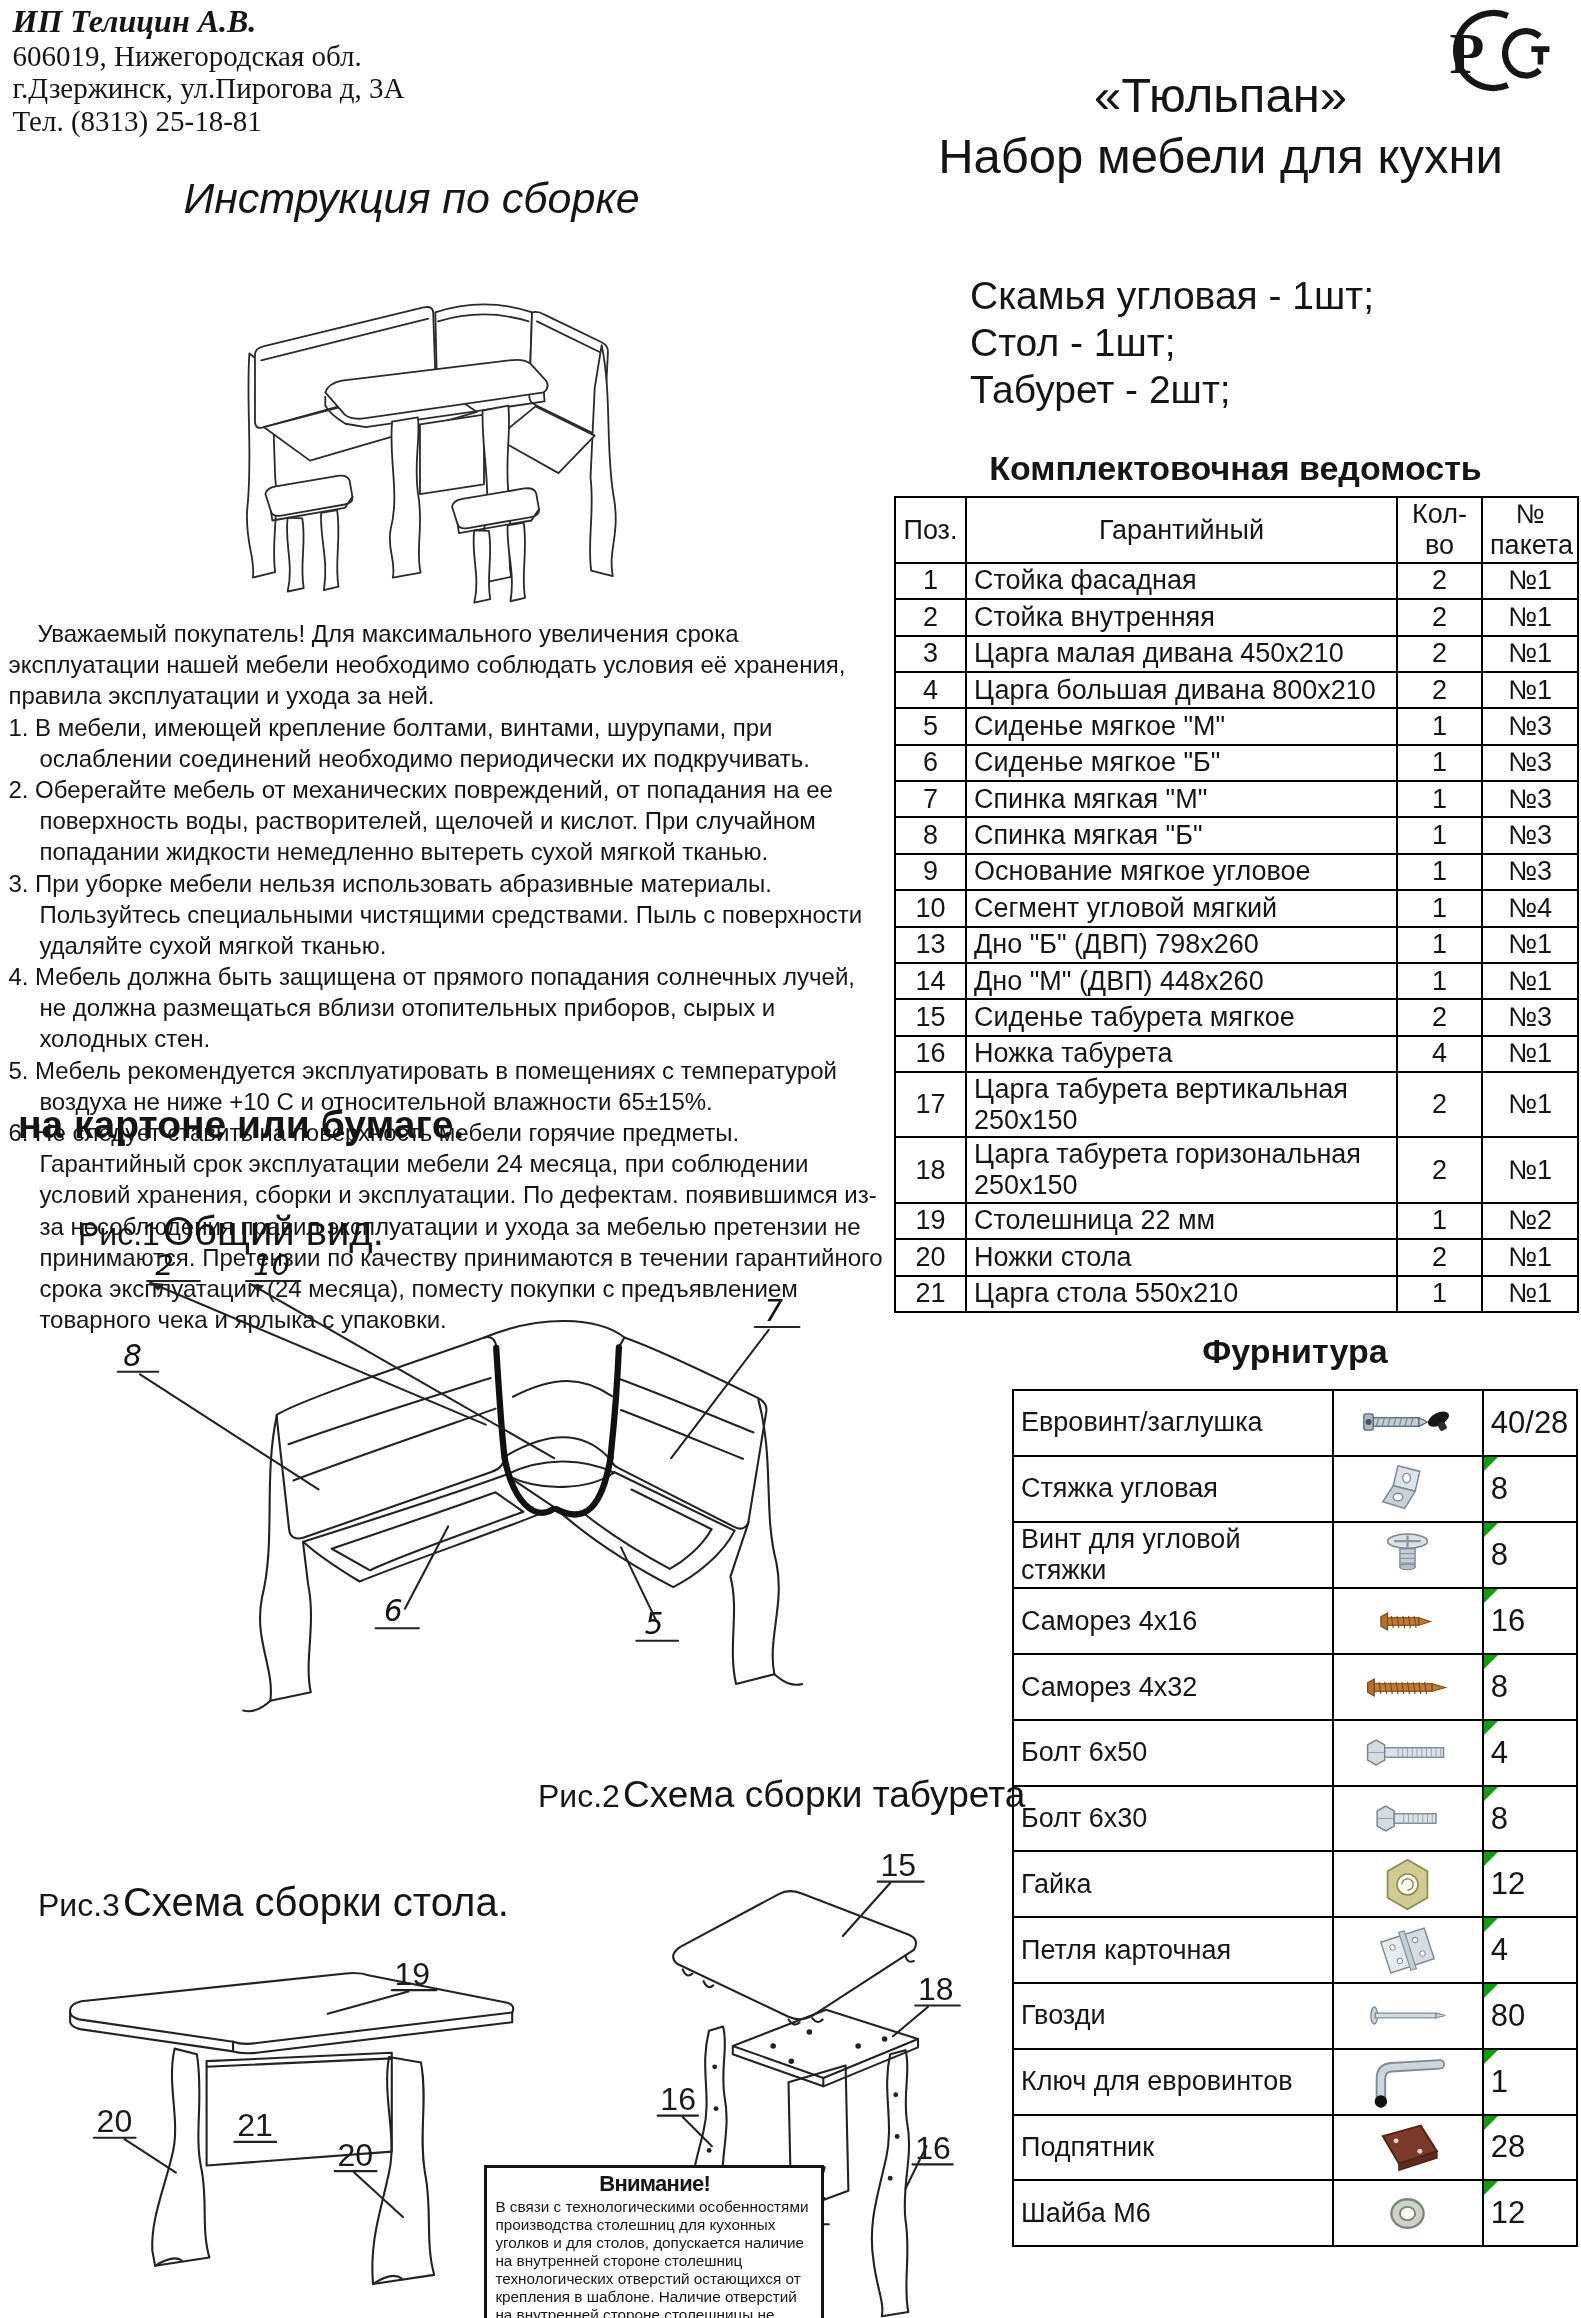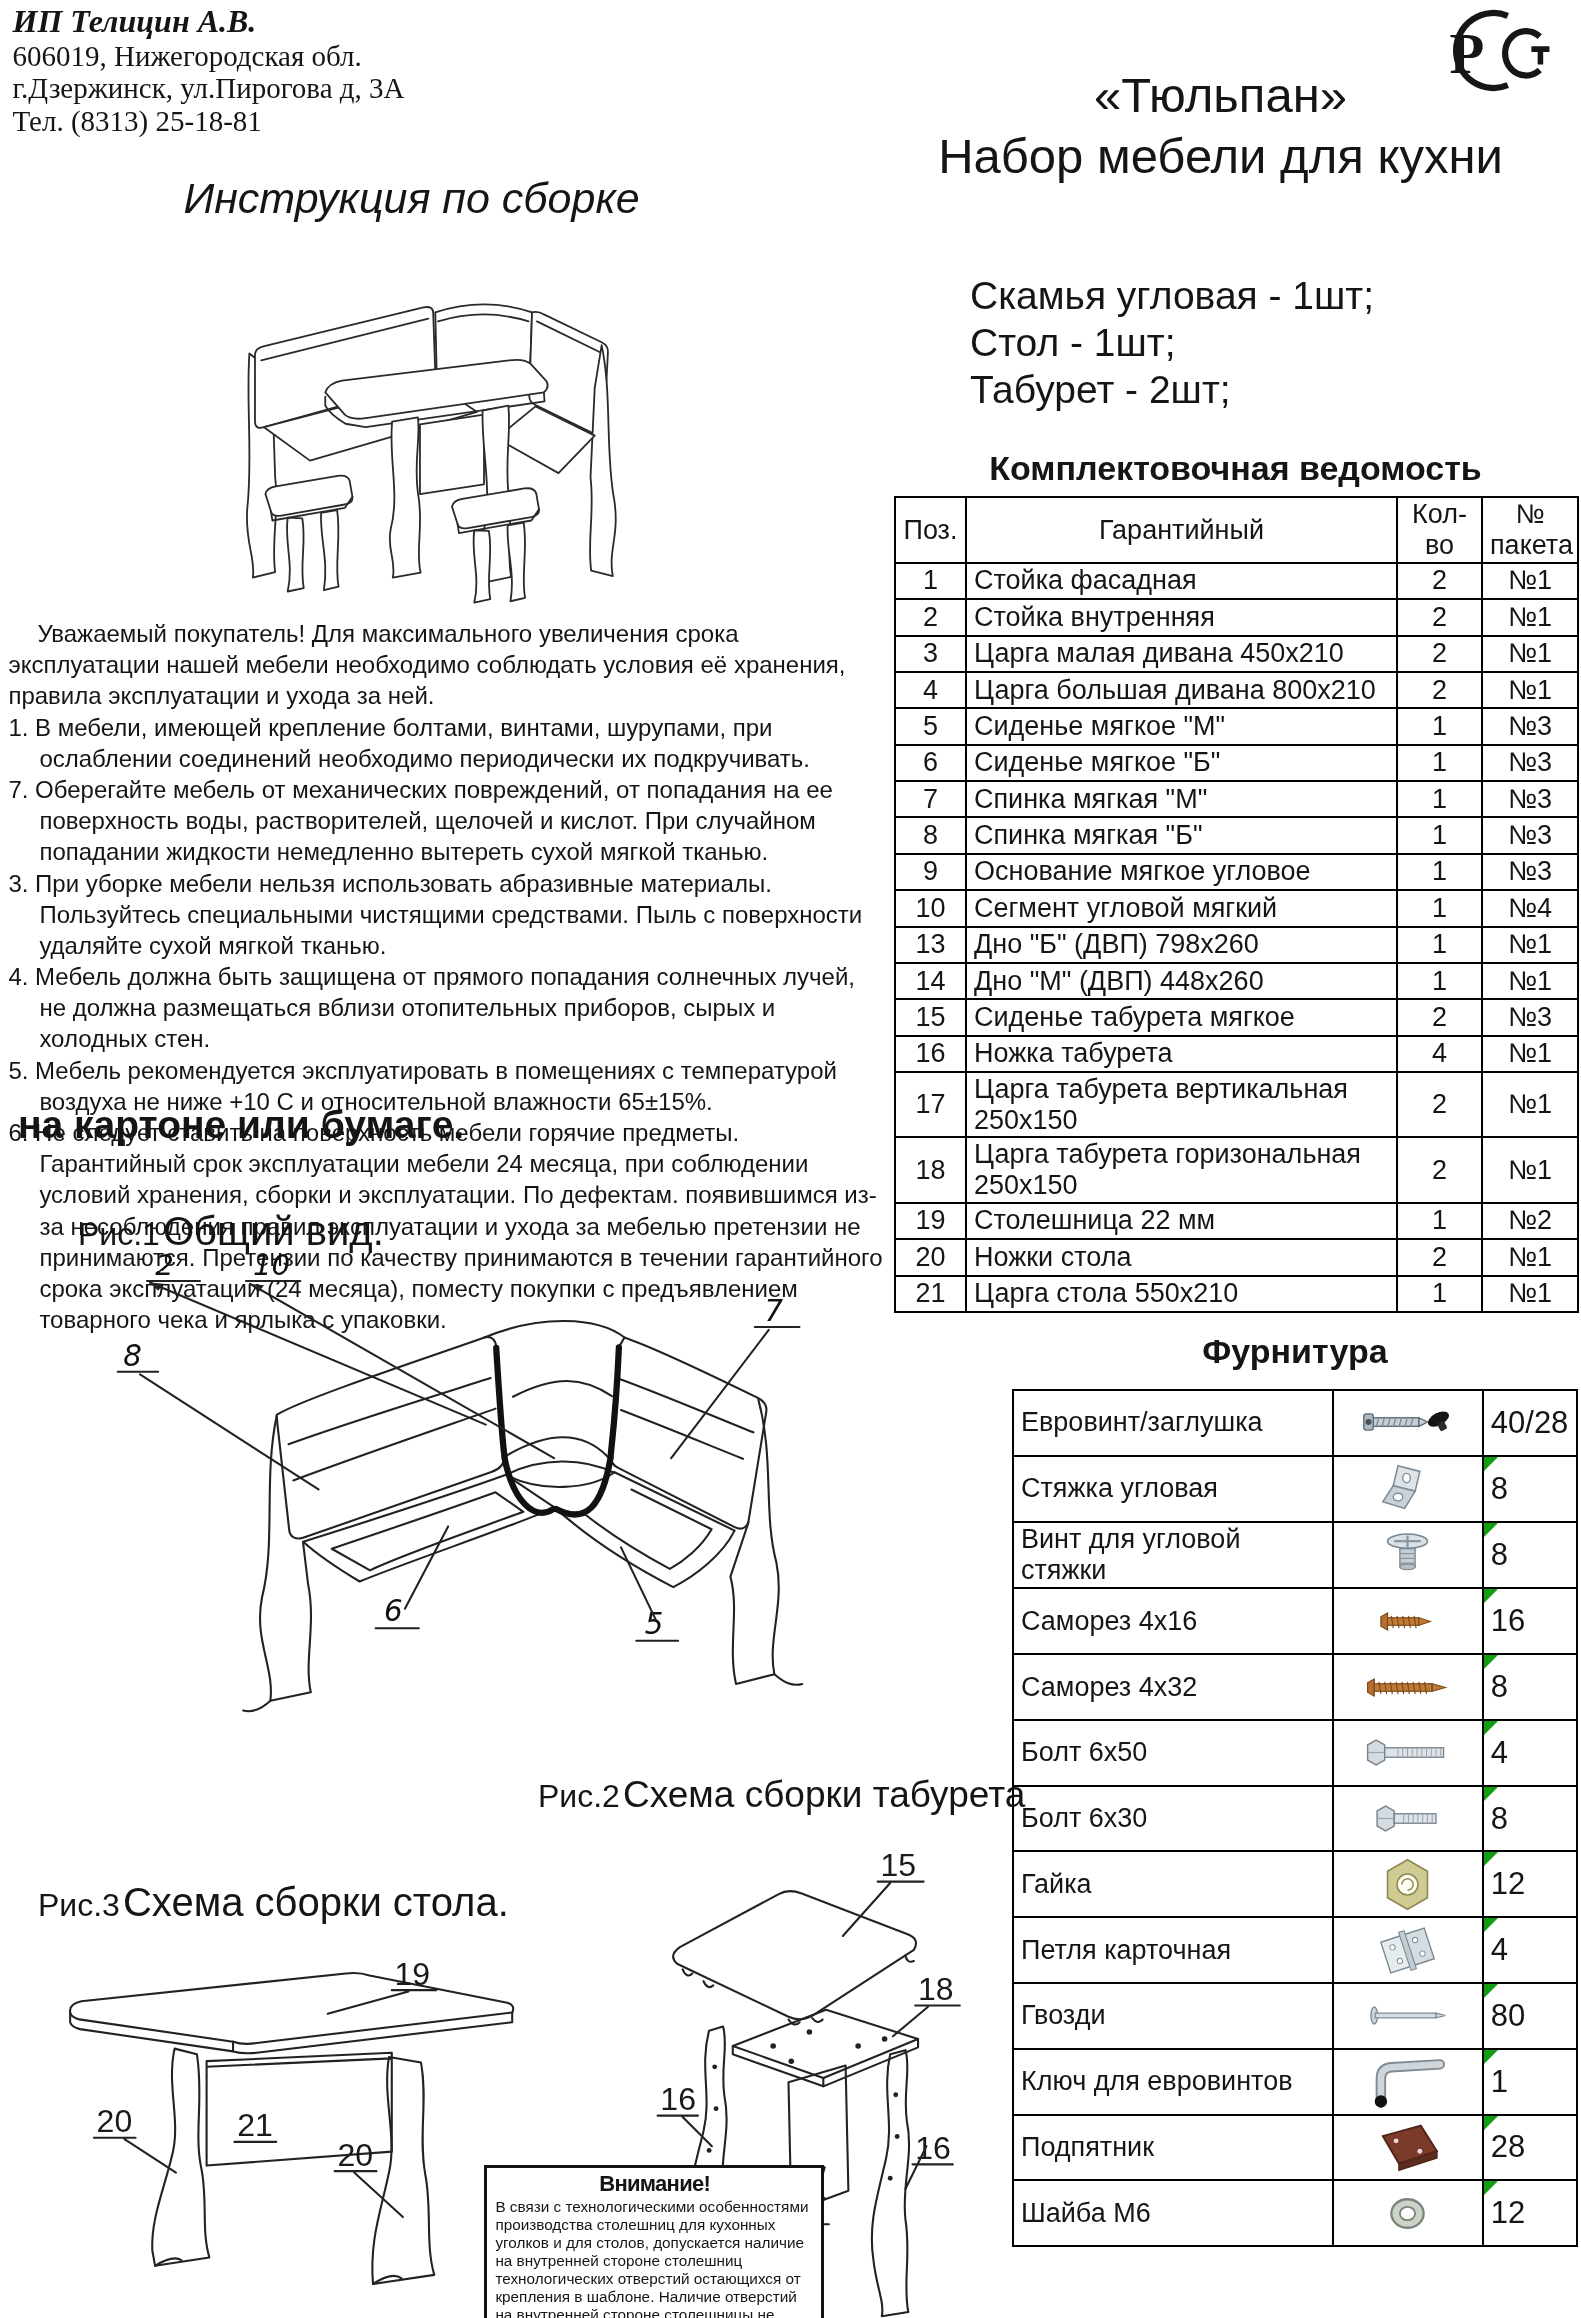--- a/index.html
+++ b/index.html
@@ -211,21 +211,21 @@
     <path class="ln" d="M126,377 L128,390 L232,372 L243,356"></path>
     <path class="lnw" d="M418,404 C413,440 427,470 418,508 L441,503 C435,470 445,440 439,405 Z"></path>
     <path class="lnw" d="M466,397 C464,434 477,464 470,506 L491,501 C485,468 495,434 489,393 Z"></path>
     <path class="lnw" d="M386,370 Q388,361 401,359 L490,344 Q504,342 507,351 L511,374 Q512,383 500,385 L409,401 Q396,403 394,395 Z"></path>
     <path class="ln" d="M394,395 L396,408 L500,390 L511,374"></path>
   </svg>
 
   <div class="care">
     <p class="intro">Уважаемый покупатель! Для максимального увеличения срока эксплуатации нашей мебели необходимо соблюдать условия её хранения, правила эксплуатации и ухода за ней.</p>
     <p class="item">1. В мебели, имеющей крепление болтами, винтами, шурупами, при ослаблении соединений необходимо периодически их подкручивать.</p>
-    <p class="item">7. Оберегайте мебель от механических повреждений, от попадания на ее поверхность воды, растворителей, щелочей и кислот. При случайном попадании жидкости немедленно вытереть сухой мягкой тканью.</p>
+    <p class="item">2. Оберегайте мебель от механических повреждений, от попадания на ее поверхность воды, растворителей, щелочей и кислот. При случайном попадании жидкости немедленно вытереть сухой мягкой тканью.</p>
     <p class="item">3. При уборке мебели нельзя использовать абразивные материалы. Пользуйтесь специальными чистящими  средствами. Пыль с поверхности удаляйте сухой мягкой тканью.</p>
     <p class="item">4. Мебель должна быть защищена от прямого попадания солнечных лучей, не должна размещаться вблизи отопительных приборов, сырых и холодных стен.</p>
     <p class="item">5. Мебель рекомендуется эксплуатировать в помещениях с температурой воздуха не ниже +10 С и относительной влажности 65±15%.</p>
     <p class="item">6. Не следует ставить на поверхность мебели горячие предметы.</p>
     <p class="para">Гарантийный срок эксплуатации мебели 24 месяца, при соблюдении условий хранения, сборки и эксплуатации. По дефектам. появившимся из-за несоблюдения правил эксплуатации и ухода за мебелью претензии не принимаются. Претензии по качеству принимаются в течении гарантийного срока эксплуатации (24 месяца), поместу покупки с предъявлением товарного чека и ярлыка с упаковки.</p>
   </div>
 
   <div class="assembly-note">
     <div>на картоне или бумаге.</div>
   </div>

